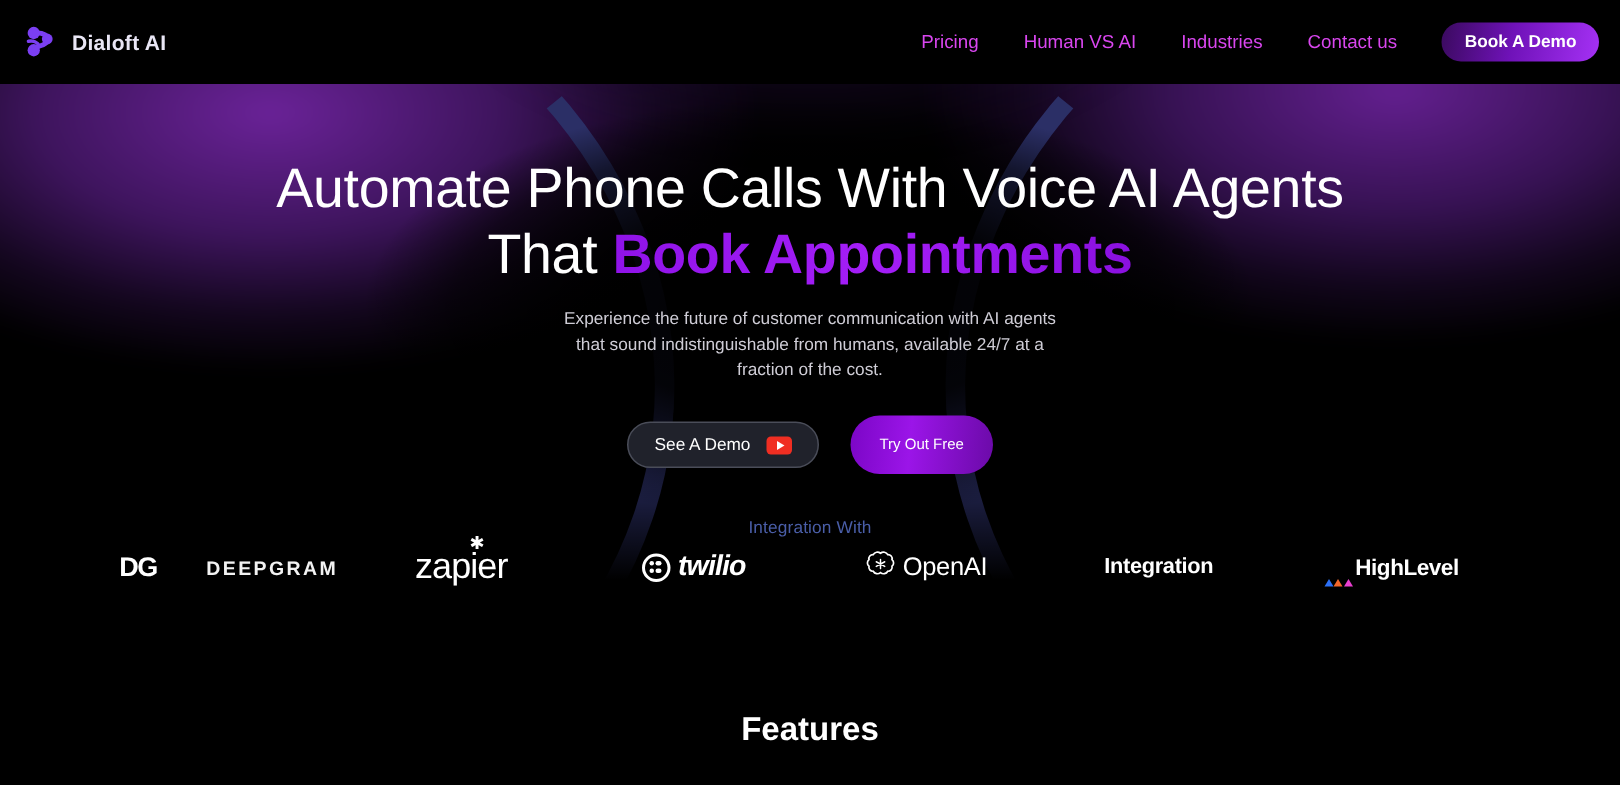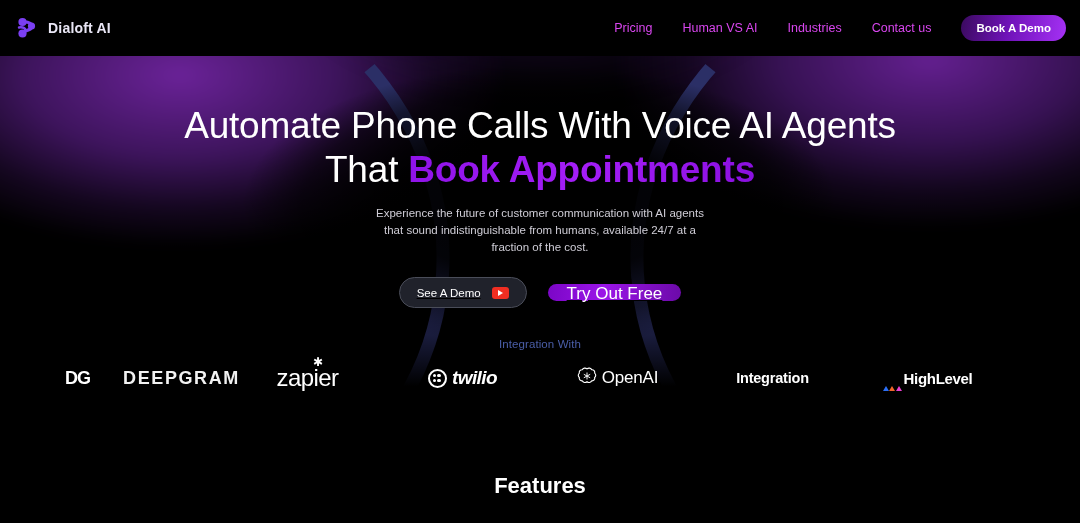--- a/index.html
+++ b/index.html
@@ -185,55 +185,55 @@
     font-weight:bold;
     color:#9a0ef0;
     background:linear-gradient(92deg,#8f13e8 0%,#a41ef7 50%,#8a10e0 100%);
     -webkit-background-clip:text; background-clip:text;
     -webkit-text-fill-color:transparent;
   }
   .subcopy {
     margin:13px auto 0; width:350px;
     font-size:11.5px; line-height:17px; color:#cfcdd6;
   }
-  .cta-row { margin-top:21px; display:flex; justify-content:center; align-items:center; gap:21px;text-decoration:underline; }
+  .cta-row { margin-top:21px; display:flex; justify-content:center; align-items:center; gap:21px; }
   .btn-demo {
     display:flex; align-items:center; gap:11px;
     height:31px; padding:0 17px; border-radius:40px;
     background:#20222b; border:1px solid #4a4d59; color:#fff;
     font-size:11.5px; font-family:"Liberation Sans", sans-serif; cursor:pointer;
   }
   .yt {
     width:17px; height:12px; border-radius:3px; background:#f02e22;
     display:flex; align-items:center; justify-content:center;
   }
   .yt i {
     width:0; height:0; border-left:5px solid #fff;
     border-top:3.2px solid transparent; border-bottom:3.2px solid transparent;
     display:block; margin-left:1px;
   }
   .btn-free {
-    height:17px; padding:0 19px; border-radius:40px; border:none; color:#fff;
-    font-size:17px; font-family:"Liberation Sans", sans-serif; cursor:pointer;
+    height:39px; padding:0 19px; border-radius:40px; border:none; color:#fff;
+    font-size:10px; font-family:"Liberation Sans", sans-serif; cursor:pointer;
     background:linear-gradient(95deg,#7b06c6 0%,#9b15e8 42%,#6b0aa8 100%);
   }
   .integration-label {
     margin-top:30px; font-size:11.5px; color:#4a5ea8; letter-spacing:.1px;
   }
 
   
   .logo-strip {
     position:absolute; left:0; top:352px; width:1080px; height:52px;
     display:flex; align-items:center; justify-content:center; gap:0; z-index:30;
   }
   .logo-slot { width:155px; display:flex; align-items:center; justify-content:center; }
   .lg { display:flex; align-items:center; color:#fff; }
 
   .dg-mark { font-size:18px; font-weight:bold; letter-spacing:-1px; margin-right:5px; color:#fff; }
-  .dg-text { font-size:18px; font-weight:bold; letter-spacing:1.6px; color:#f2f2f2;padding-left:28px; }
+  .dg-text { font-size:13px; font-weight:bold; letter-spacing:1.6px; color:#f2f2f2;padding-left:28px; }
 
   .zapier-text { font-size:24px; color:#fff; letter-spacing:-.6px; position:relative; }
   .zapier-star { position:absolute; right:16px; top:-9px; font-size:12px; color:#fff; }
 
   .twilio-mark {
     width:19px; height:19px; border-radius:50%; border:2.2px solid #fff;
     position:relative; margin-right:5px;
   }
   .twilio-dot { position:absolute; width:3.4px; height:3.4px; border-radius:50%; background:#fff; }
   .twilio-text { font-size:19px; font-weight:bold; letter-spacing:-.6px; color:#fff;font-style:italic; }

